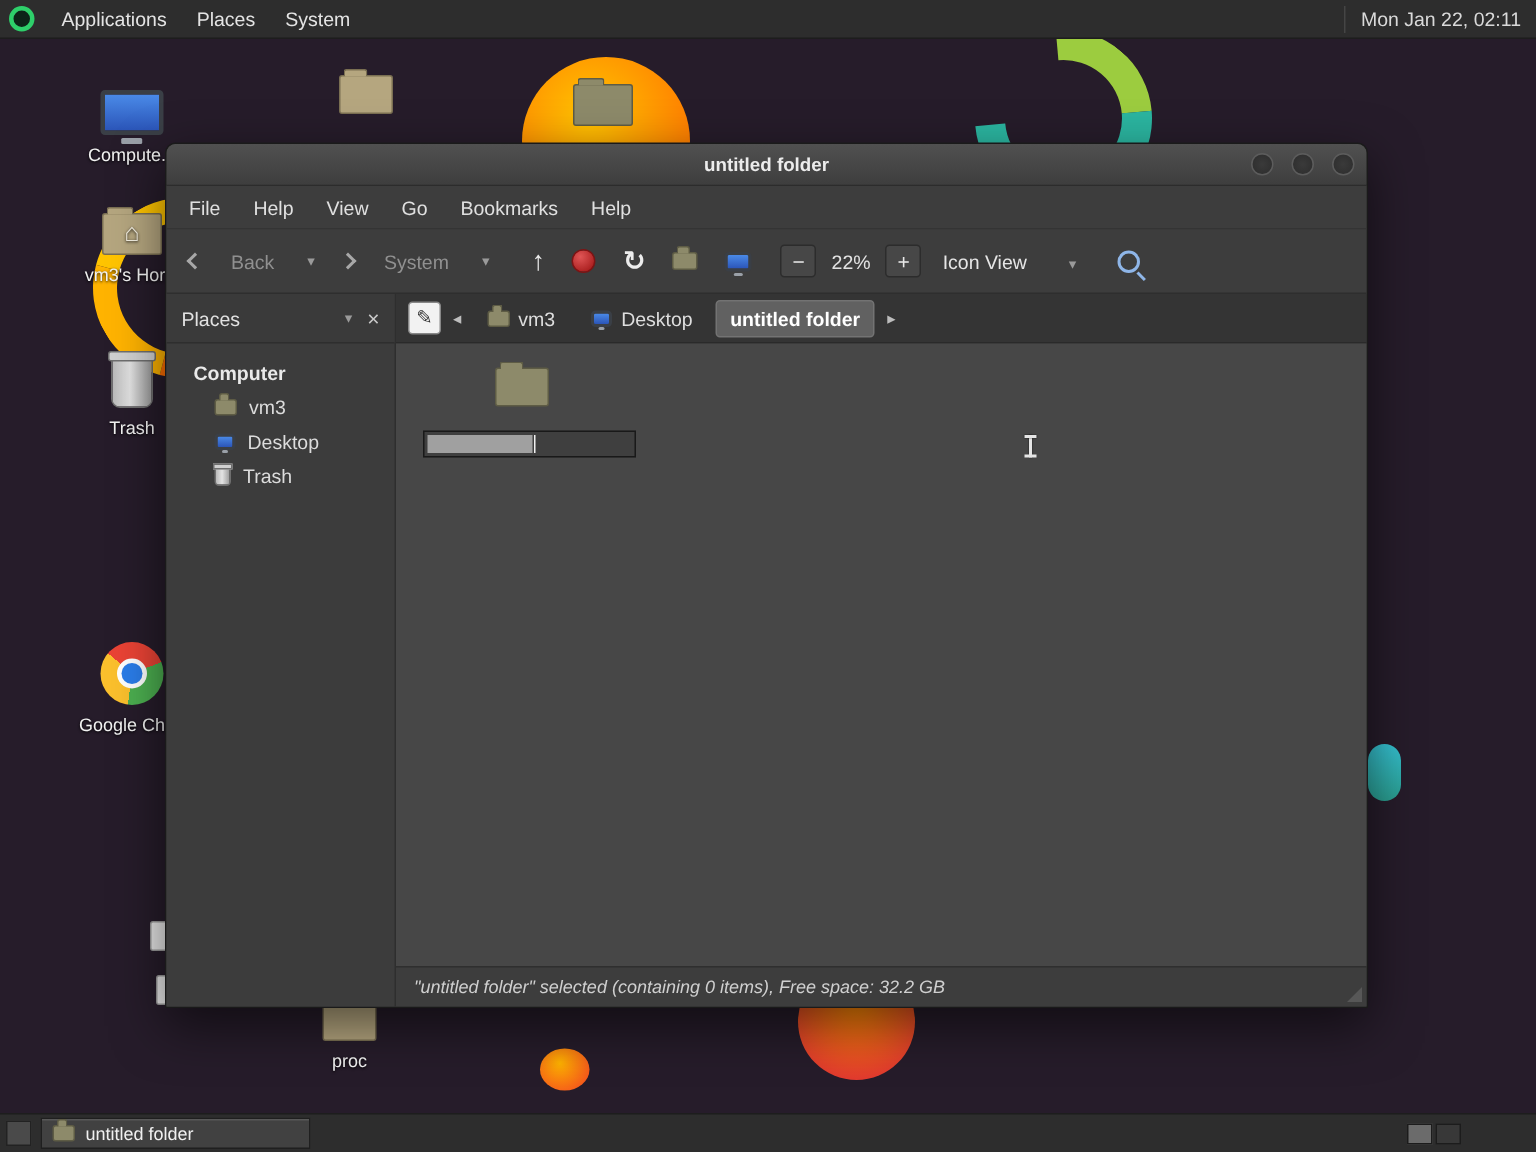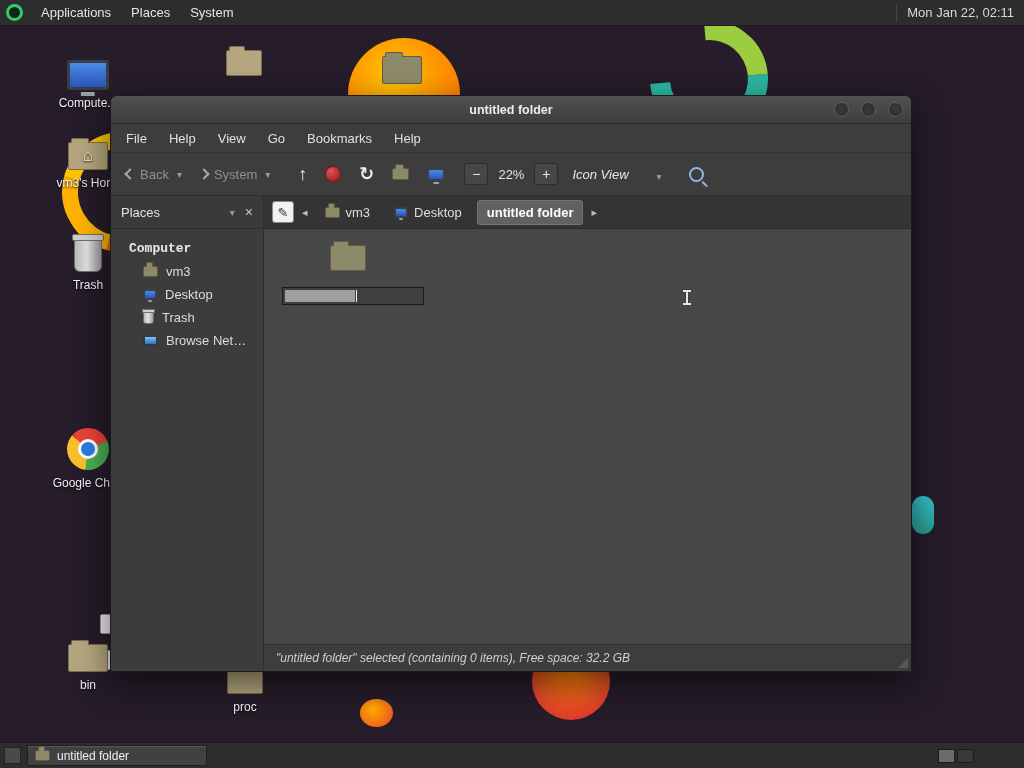--- a/index.html
+++ b/index.html
@@ -102,47 +102,47 @@
   .tb-btns { position:absolute; right:8px; top:6px; display:flex; gap:12px; }
   .tb-btn { width:15px; height:15px; border-radius:50%; background:radial-gradient(#3a3a3a,#2c2c2c);
     border:1px solid #5c5c5c; }
 
   .menubar { height:29px; background:#3d3d3d; display:flex; align-items:center; padding-left:4px;
     border-bottom:1px solid #343434; }
   .menu-item { padding:0 11px; line-height:29px; color:#e0e0e0; }
 
   .toolbar { height:43px; background:#3d3d3d; border-bottom:1px solid #2e2e2e;
     display:flex; align-items:center; padding:0 8px; gap:4px; }
-  .tool-btn { display:flex; align-items:center; gap:6px; padding:5px 7px; border-radius:3px; color:#e6e6e6; }
+  .tool-btn { display:flex; align-items:center; gap:20px; padding:5px 7px; border-radius:3px; color:#e6e6e6; }
   .tool-btn.disabled { color:#909090; }
   .chev { width:8px; height:8px; border-left:2px solid #a8a8a8; border-bottom:2px solid #a8a8a8; display:inline-block; }
   .chev.left { transform:rotate(45deg); }
   .chev.right { transform:rotate(-135deg); }
   .dd-arrow { color:#9a9a9a; font-size:10px; margin-left:2px; }
   .up-glyph, .refresh-glyph { font-size:18px; font-weight:bold; color:#ececec; line-height:1; }
   .stop-circle { width:16px; height:16px; border-radius:50%;
     background:radial-gradient(circle at 35% 30%, #e05555, #aa1f1f 80%); border:1px solid #7c1414; }
   .zoom-btn { width:24px; height:22px; border:1px solid #2c2c2c; border-radius:3px; background:#474747;
     color:#e8e8e8; display:flex; align-items:center; justify-content:center; font-size:14px; }
   .zoom-label { padding:0 6px; color:#e2e2e2; }
-  .view-combo { display:flex; align-items:flex-end; gap:26px; padding:5px 10px; color:#e6e6e6;font-style:italic; }
+  .view-combo { display:flex; align-items:flex-end; gap:26px; padding:5px 10px; color:#e6e6e6; }
   .magnifier { position:relative; width:15px; height:15px; border:2px solid #8fb6e8; border-radius:50%; }
   .magnifier::after { content:""; position:absolute; left:12px; top:12px; width:7px; height:2px;
     background:#8fb6e8; transform:rotate(45deg); transform-origin:0 0; }
 
   .win-body { flex:1; display:flex; min-height:0; }
 
   .sidebar { width:153px; background:#3c3c3c; border-right:1px solid #2e2e2e; display:flex; flex-direction:column; }
   .side-header { height:33px; background:#3a3a3a; border-bottom:1px solid #2e2e2e;
     display:flex; align-items:center; padding:0 6px 0 10px; gap:6px; }
   .side-combo { flex:1; display:flex; align-items:center; justify-content:space-between; color:#e2e2e2; }
   .side-close { color:#c9c9c9; font-size:14px; padding:0 4px; }
   .tree { padding-top:8px; }
   .tree-row { height:23px; display:flex; align-items:center; gap:8px; color:#dcdcdc; }
-  .tree-row.section { padding-left:18px; font-weight:bold; color:#eaeaea;font-family:Liberation Mono, monospace; }
+  .tree-row.section { padding-left:18px; font-weight:bold; color:#eaeaea; }
   .tree-row.item { padding-left:32px; }
 
   .main-col { flex:1; display:flex; flex-direction:column; min-width:0; }
 
   .pathbar { height:33px; background:#343434; border-bottom:1px solid #2a2a2a;
     display:flex; align-items:center; padding:0 8px; gap:6px; }
   .edit-btn { width:22px; height:22px; background:#f2f2f2; border:1px solid #888; border-radius:3px;
     color:#333; display:flex; align-items:center; justify-content:center; font-size:13px; }
   .crumb { display:flex; align-items:center; gap:6px; padding:4px 9px; border-radius:3px; color:#dedede; }
   .crumb.active { background:#616161; color:#ffffff; font-weight:bold; border:1px solid #737373; }
@@ -220,27 +220,21 @@
         <div class="trashcan"></div>
       </div>
     <div class="lbl">Trash</div>
   </div>
   <div class="desk-icon" style="left:50px; top:426px;">
     <div class="iconbox">
         <div class="chrome-icon"></div>
       </div>
     <div class="lbl">Google Chr...</div>
   </div>
-  <div class="desk-icon" style="left:50px; top:628px;">
-    <div class="iconbox">
-        <div class="folder tan folder-lg"></div>
-      </div>
-    <div class="lbl">bin</div>
-  </div>
-  <div class="desk-icon" style="left:207px; top:650px;">
+  <div class="desk-icon" style="left:195px; top:650px;">
     <div class="iconbox">
         <div class="folder tan folder-md"></div>
       </div>
     <div class="lbl">proc</div>
   </div>
 
   <div id="window">
 
     <div class="titlebar">
       <span class="title">untitled folder</span>
@@ -316,24 +310,20 @@
             <span class="folder folder-xs"></span>
             <span>vm3</span>
           </div>
           <div class="tree-row item">
             <span class="monitor monitor-xs"></span>
             <span>Desktop</span>
           </div>
           <div class="tree-row item">
             <span class="trashcan-xs"></span>
             <span>Trash</span>
-          </div>
-          <div class="tree-row item">
-            <span class="net-xs"></span>
-            <span>Browse Net…</span>
           </div>
         </div>
       </div>
 
       <div class="main-col">
         <div class="pathbar">
           <div class="edit-btn">✎</div>
           <span class="path-chev">◂</span>
           <div class="crumb">
             <span class="folder folder-xs"></span>

